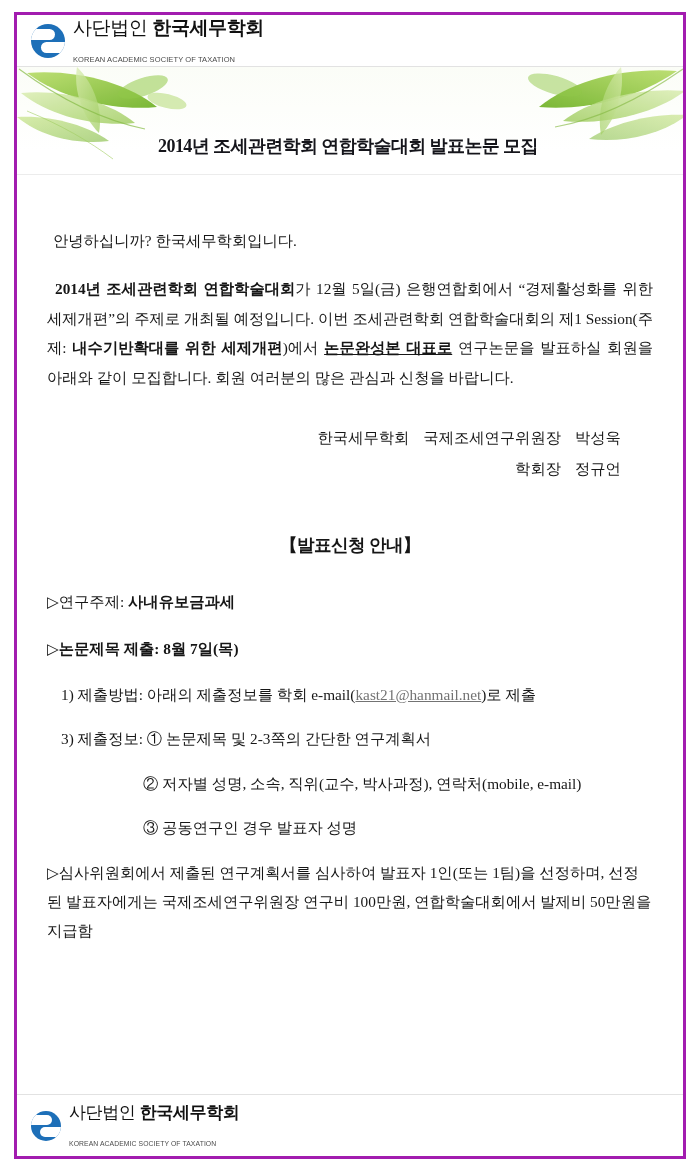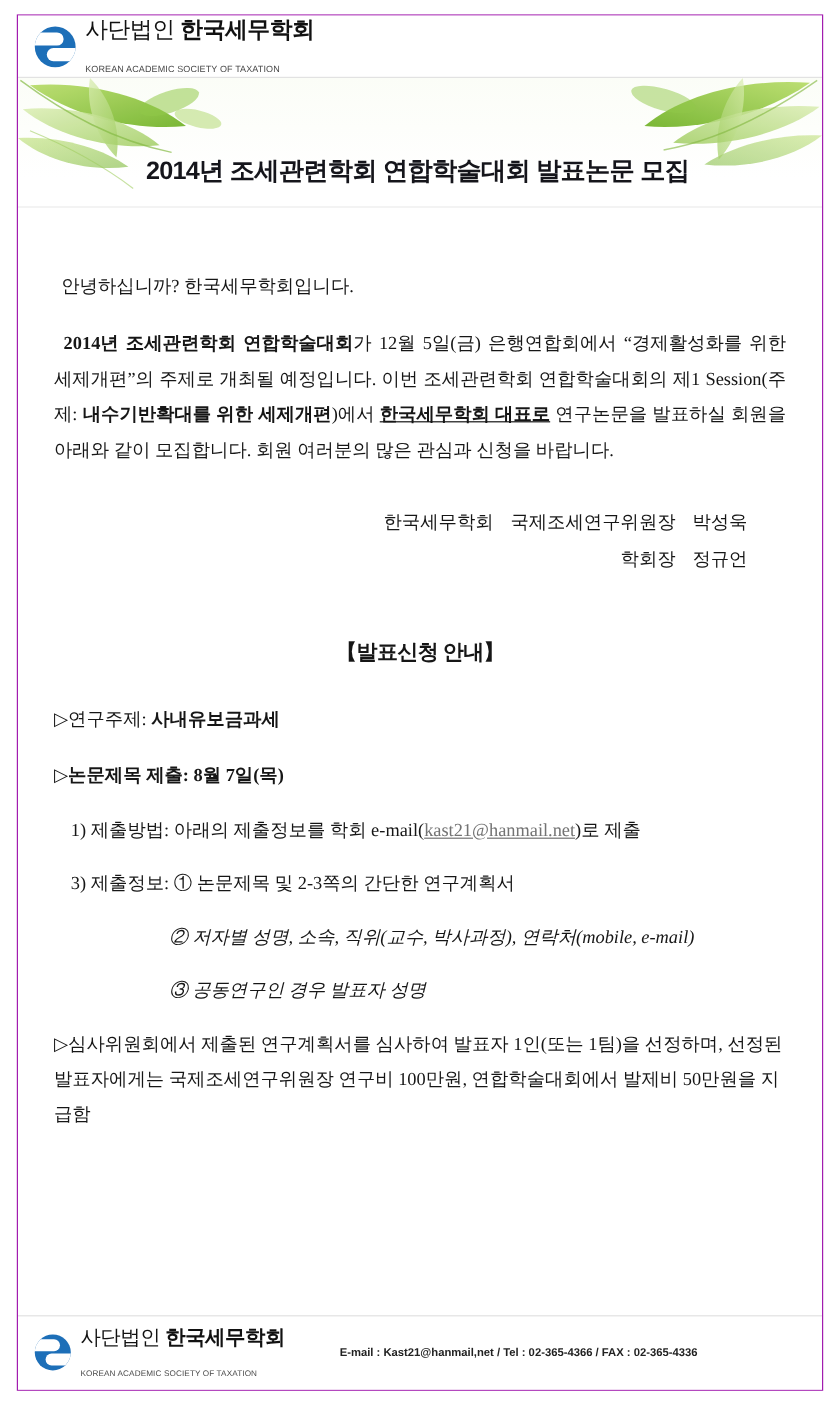--- a/index.html
+++ b/index.html
@@ -20,21 +20,21 @@
     width: 700px;
     height: 1171px;
     position: relative;
     background: #ffffff;
     padding: 12px 14px;
   }
   .sheet {
     position: relative;
     width: 672px;
     height: 1147px;
-    border: 1px solid #a21caf;
+    border: 3px solid #a21caf;
     background: #fff;
   }
 
   
   .header {
     height: 52px;
     border-bottom: 1px solid #e2e2e2;
     display: flex;
     align-items: center;
     padding-left: 14px;
@@ -89,25 +89,25 @@
     background: linear-gradient(180deg,#fbfdf7 0%, #ffffff 78%);
     overflow: hidden;
     border-bottom: 1px solid #ececec;
   }
   .banner svg { position: absolute; top: 0; left: 0; }
   .doc-title {
     position: absolute;
     left: 0; right: 4px;
     bottom: 16px;
     text-align: center;
-    font-size: 21px;
+    font-size: 18px;
     font-weight: bold;
     color: #15151b;
     letter-spacing: -0.6px;
-    font-family: Liberation Sans, sans-serif;
+    font-family: Liberation Serif, serif;
   }
 
   
   .body {
     padding: 34px 30px 0 30px;
     font-size: 15.3px;
     line-height: 1.95;
     color: #161616;
   }
   .greeting { margin: 17px 0 18px 6px; }
@@ -145,21 +145,20 @@
     margin: 0 0 18px 0;
     line-height: 1.85;
   }
   .sub {
     margin: 0 0 16px 14px;
     line-height: 1.85;
   }
   .sub-indent {
     margin: 0 0 16px 96px;
     line-height: 1.85;
-    font-style: italic;
   }
   .mail-link {
     color: #737373;
     text-decoration: underline;
   }
   .blocktext {
     margin: 0 0 4px 0;
     line-height: 1.9;
     text-align: left;
   }
@@ -241,21 +240,21 @@
           <path d="M4 2 C44 30 86 52 132 60" stroke="#7fb63a" stroke-width="1.2" fill="none" opacity="0.65"></path>
         </g>
       </svg>
       <div class="doc-title">2014년 조세관련학회 연합학술대회 발표논문 모집</div>
     </div>
 
     <div class="body">
 
       <p class="greeting">안녕하십니까? 한국세무학회입니다.</p>
 
-      <p class="para"><span class="b">2014년 조세관련학회 연합학술대회</span><span>가 12월 5일(금) 은행연합회에서 “경제활성화를 위한 세제개편”의 주제로 개최될 예정입니다.  이번 조세관련학회 연합학술대회의 제1 Session(주제: </span><span class="b">내수기반확대를 위한 세제개편</span><span>)에서 </span><span class="b u">한국세무학회 대표로</span><span> 연구논문을 발표하실 회원을 아래와 같이 모집합니다. 회원 여러분의 많은 관심과 신청을 바랍니다.</span></p>
+      <p class="para"><span class="b">2014년 조세관련학회 연합학술대회</span><span>가 12월 5일(금) 은행연합회에서 “경제활성화를 위한 세제개편”의 주제로 개최될 예정입니다.  이번 조세관련학회 연합학술대회의 제1 Session(주제: </span><span class="b">내수기반확대를 위한 세제개편</span><span>)에서 </span><span class="b u">논문완성본 대표로</span><span> 연구논문을 발표하실 회원을 아래와 같이 모집합니다. 회원 여러분의 많은 관심과 신청을 바랍니다.</span></p>
 
       <div class="signature">
         <div class="sig-row">
           <span>한국세무학회</span>
           <span class="sig-role">국제조세연구위원장</span>
           <span class="sig-name">박성욱</span>
         </div>
         <div class="sig-row">
           <span class="sig-role-2">학회장</span>
           <span class="sig-name">정규언</span>
@@ -282,18 +281,17 @@
 
     <div class="footer">
       <div class="logo-wrap">
         <span class="logo-mark"></span>
         <span class="logo-text">
           <span class="logo-kr"><span class="thin">사단법인</span> <span>한국세무학회</span></span>
           <div class="logo-en">KOREAN ACADEMIC SOCIETY OF TAXATION</div>
         </span>
       </div>
       <div class="footer-info">
-        <div>E-mail : Kast21@hanmail,net / Tel : 02-365-4366 / FAX : 02-365-4336</div>
       </div>
     </div>
 
   </div>
 </div>
 
 </body></html>

